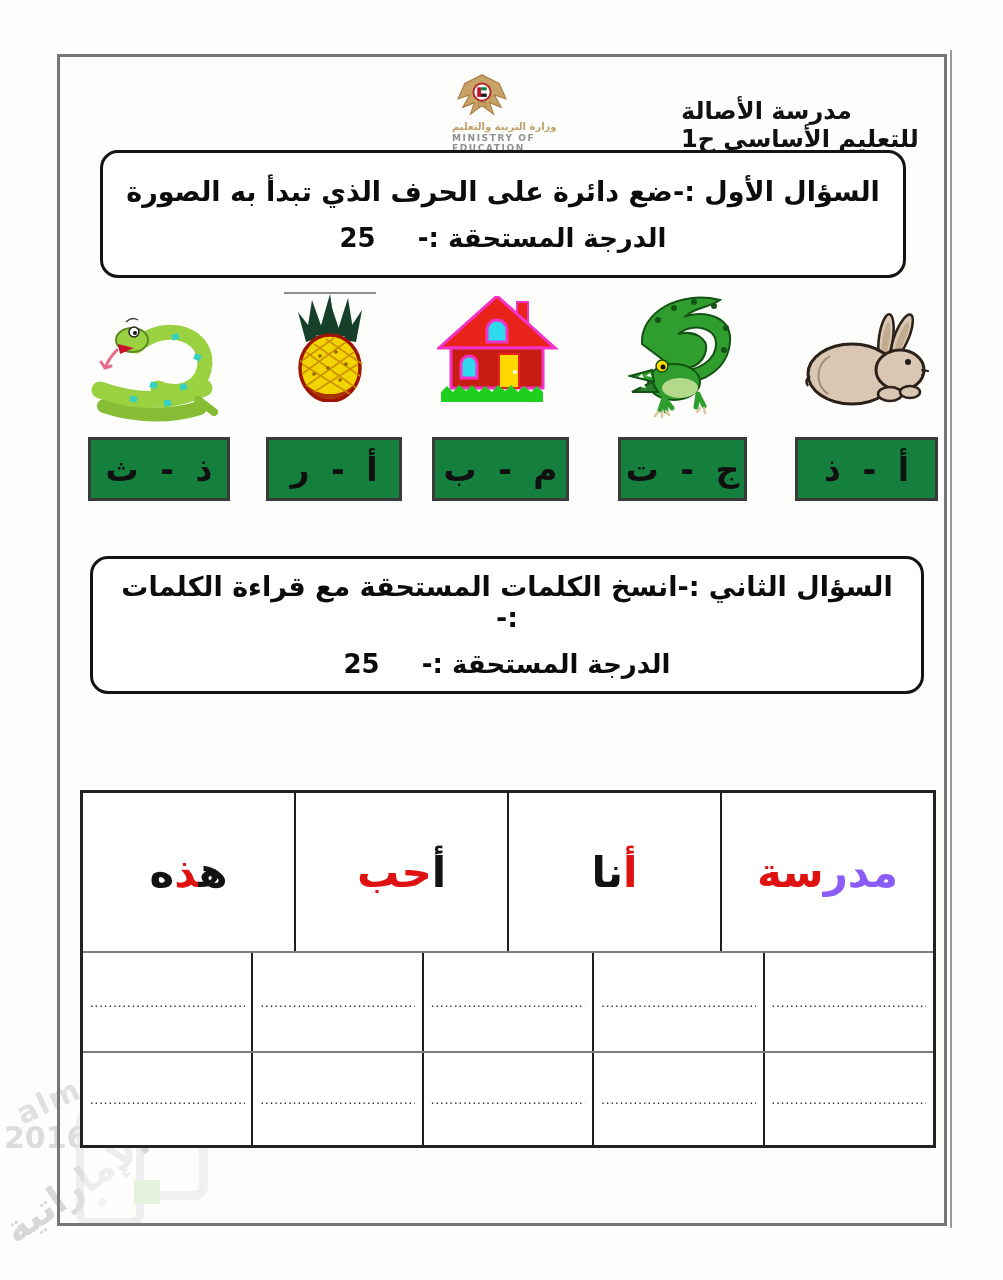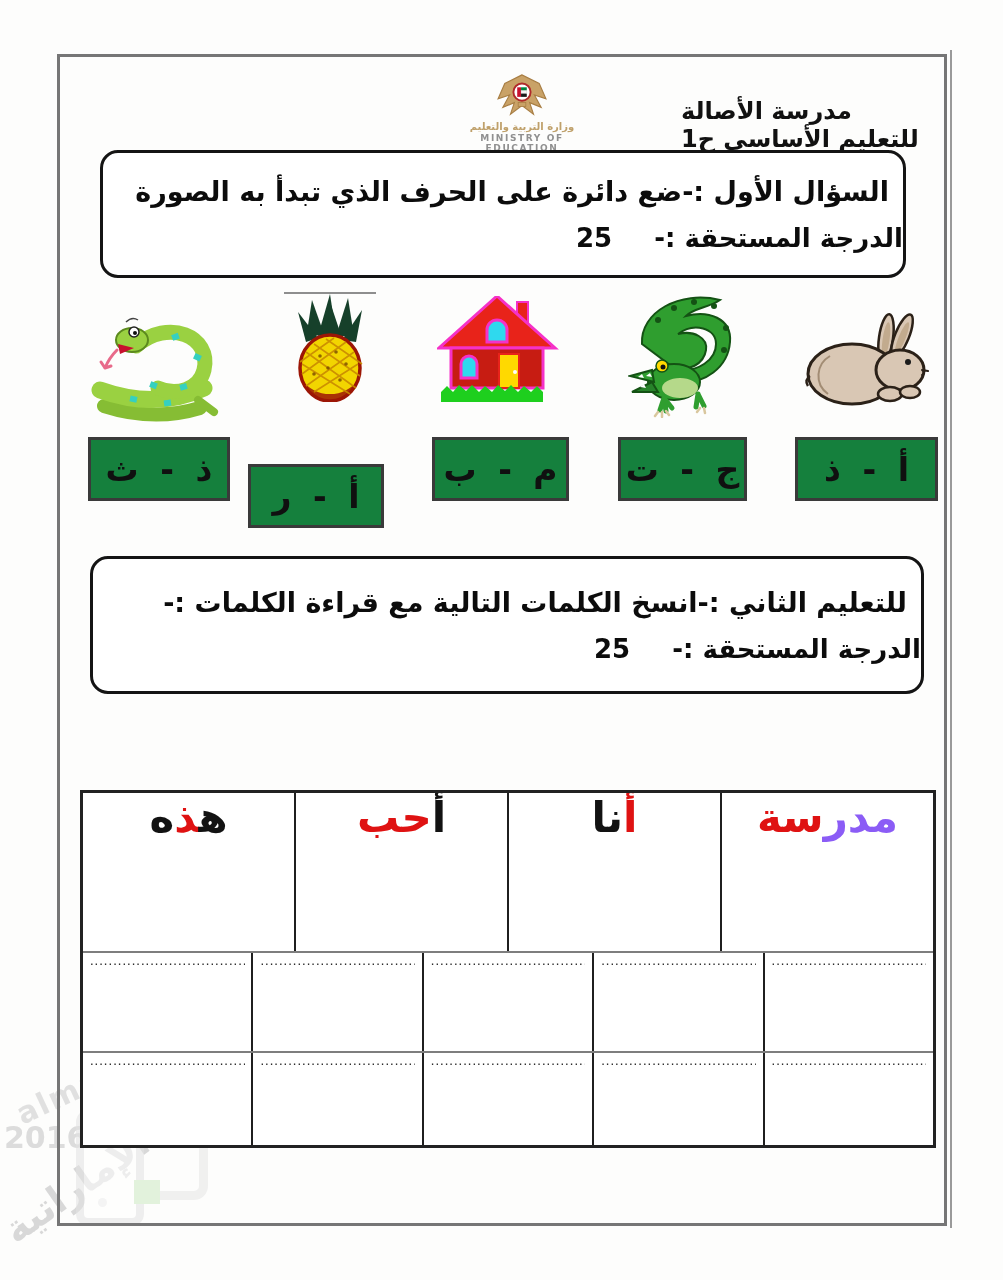--- a/index.html
+++ b/index.html
@@ -16,60 +16,60 @@
   }
   .frame-outer-line{
     position:absolute;left:950px;top:50px;width:2px;height:1178px;background:#9a9a9a;
   }
   
   .school-name{
     position:absolute;top:97px;right:72px;width:250px;
     font-size:24px;font-weight:700;color:#111;text-align:left;direction:rtl;
   }
   .logo{
-    position:absolute;left:452px;top:72px;width:140px;text-align:center;
+    position:absolute;left:452px;top:72px;width:140px;text-align:left;
   }
   .logo .ar{font-size:10px;color:#bfa06a;font-weight:700;direction:rtl;letter-spacing:1px;margin-top:1px;}
   .logo .en{font-size:9px;color:#909090;font-weight:700;letter-spacing:1.6px;margin-top:1px;}
   
   .qbox{
     position:absolute;border:3px solid #141414;border-radius:18px;background:#fff;
-    display:flex;flex-direction:column;justify-content:center;align-items:flex-start;
+    display:flex;flex-direction:column;justify-content:center;align-items:center;
     direction:rtl;color:#0c0c0c;
   }
   .qbox .l1{font-size:27px;font-weight:700;text-align:center;padding:0 14px;}
   .qbox .l2{font-size:26px;font-weight:700;margin-top:16px;display:flex;gap:42px;align-items:center;}
   #q1{left:100px;top:150px;width:800px;height:122px;}
   #q2{left:90px;top:556px;width:828px;height:132px;}
   
   .pic{position:absolute;}
   .pic svg{display:block;}
   .pineapple-topline{position:absolute;left:284px;top:292px;width:92px;height:2px;background:#8e8e8e;}
   
   .letterbox{
     position:absolute;top:437px;height:58px;border:3px solid #3a3a3a;background:#15803d;
     display:flex;align-items:center;justify-content:center;
     font-size:33px;font-weight:700;color:#101010;direction:rtl;word-spacing:10px;
   }
   #lb0{left:88px;width:136px;}
-  #lb1{left:248px;width:130px;margin-top:27px;}
+  #lb1{left:266px;width:130px;}
   #lb2{left:432px;width:131px;}
   #lb3{left:618px;width:123px;}
   #lb4{left:795px;width:137px;}
   
   .copy-table{
     position:absolute;left:80px;top:790px;width:850px;height:352px;
     border:3px solid #222;direction:rtl;display:flex;flex-direction:column;background:#fff;
   }
   .ct-row{display:flex;flex:0 0 auto;}
   .ct-row.words{height:158px;}
   .ct-row.blank1{height:98px;border-top:2px solid #7e7e7e;}
   .ct-row.blank2{flex:1 1 auto;border-top:2px solid #7e7e7e;}
   .ct-cell{
-    flex:1 1 0;display:flex;align-items:flex-start;justify-content:center;
+    flex:1 1 0;display:flex;align-items:center;justify-content:center;
     border-left:2px solid #1f1f1f;overflow:hidden;
   }
   .ct-cell:last-child{border-left:none;}
   .word{font-size:42px;font-weight:700;direction:rtl;white-space:nowrap;}
   .dots{font-size:13px;color:#2e2e2e;letter-spacing:0.5px;direction:ltr;
         overflow:hidden;white-space:nowrap;max-width:92%;}
   
   .wm{position:absolute;color:#dcdcdc;font-weight:700;pointer-events:none;}
   .wm-site{left:18px;top:1098px;font-size:30px;letter-spacing:2px;transform:rotate(-25deg);transform-origin:left center;opacity:.85;}
   .wm-year-l{left:4px;top:1120px;font-size:30px;}
@@ -238,21 +238,21 @@
     </svg>
   </div>
 
   <div class="letterbox" id="lb0">ذ - ث</div>
   <div class="letterbox" id="lb1">أ - ر</div>
   <div class="letterbox" id="lb2">م - ب</div>
   <div class="letterbox" id="lb3">ج - ت</div>
   <div class="letterbox" id="lb4">أ - ذ</div>
 
   <div class="qbox" id="q2">
-    <div class="l1">للتعليم الثاني :-انسخ الكلمات التالية مع قراءة الكلمات :-</div>
+    <div class="l1">السؤال الثاني :-انسخ الكلمات المستحقة مع قراءة الكلمات :-</div>
     <div class="l2">
       <span>الدرجة المستحقة :-</span>
       <span>25</span>
     </div>
   </div>
 
   <div class="copy-table">
     <div class="ct-row words">
       <div class="ct-cell">
           <div class="word"><span style="color: #8b5cf6;">مدر</span><span style="color: rgb(223, 18, 18);">سة</span></div>

